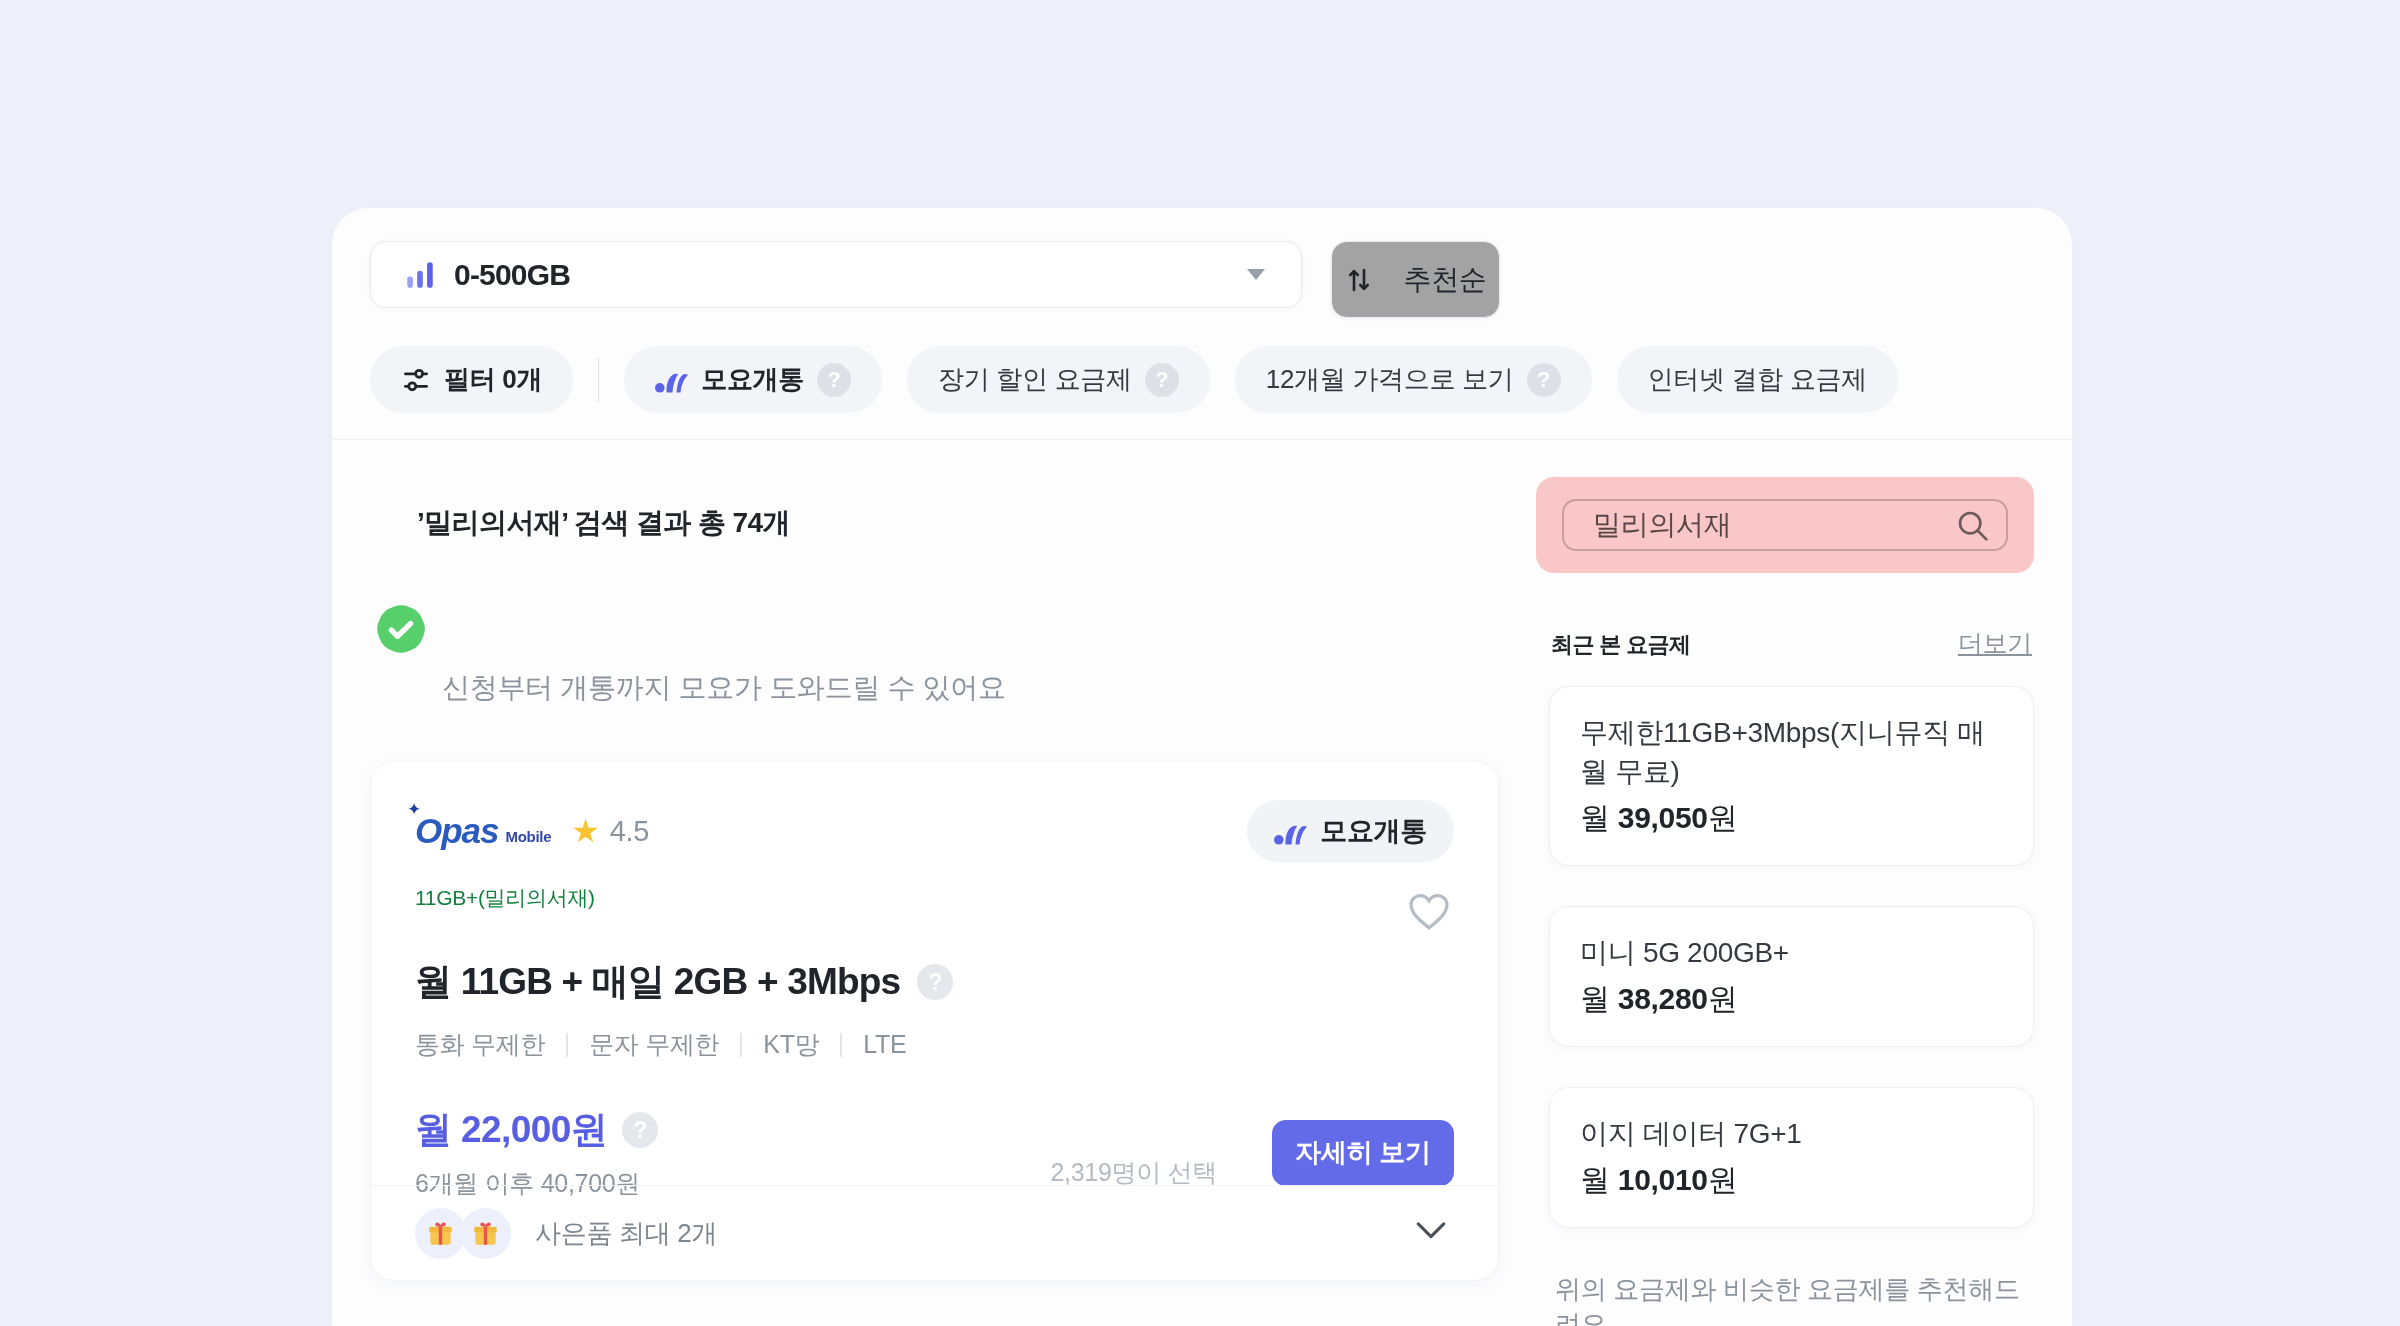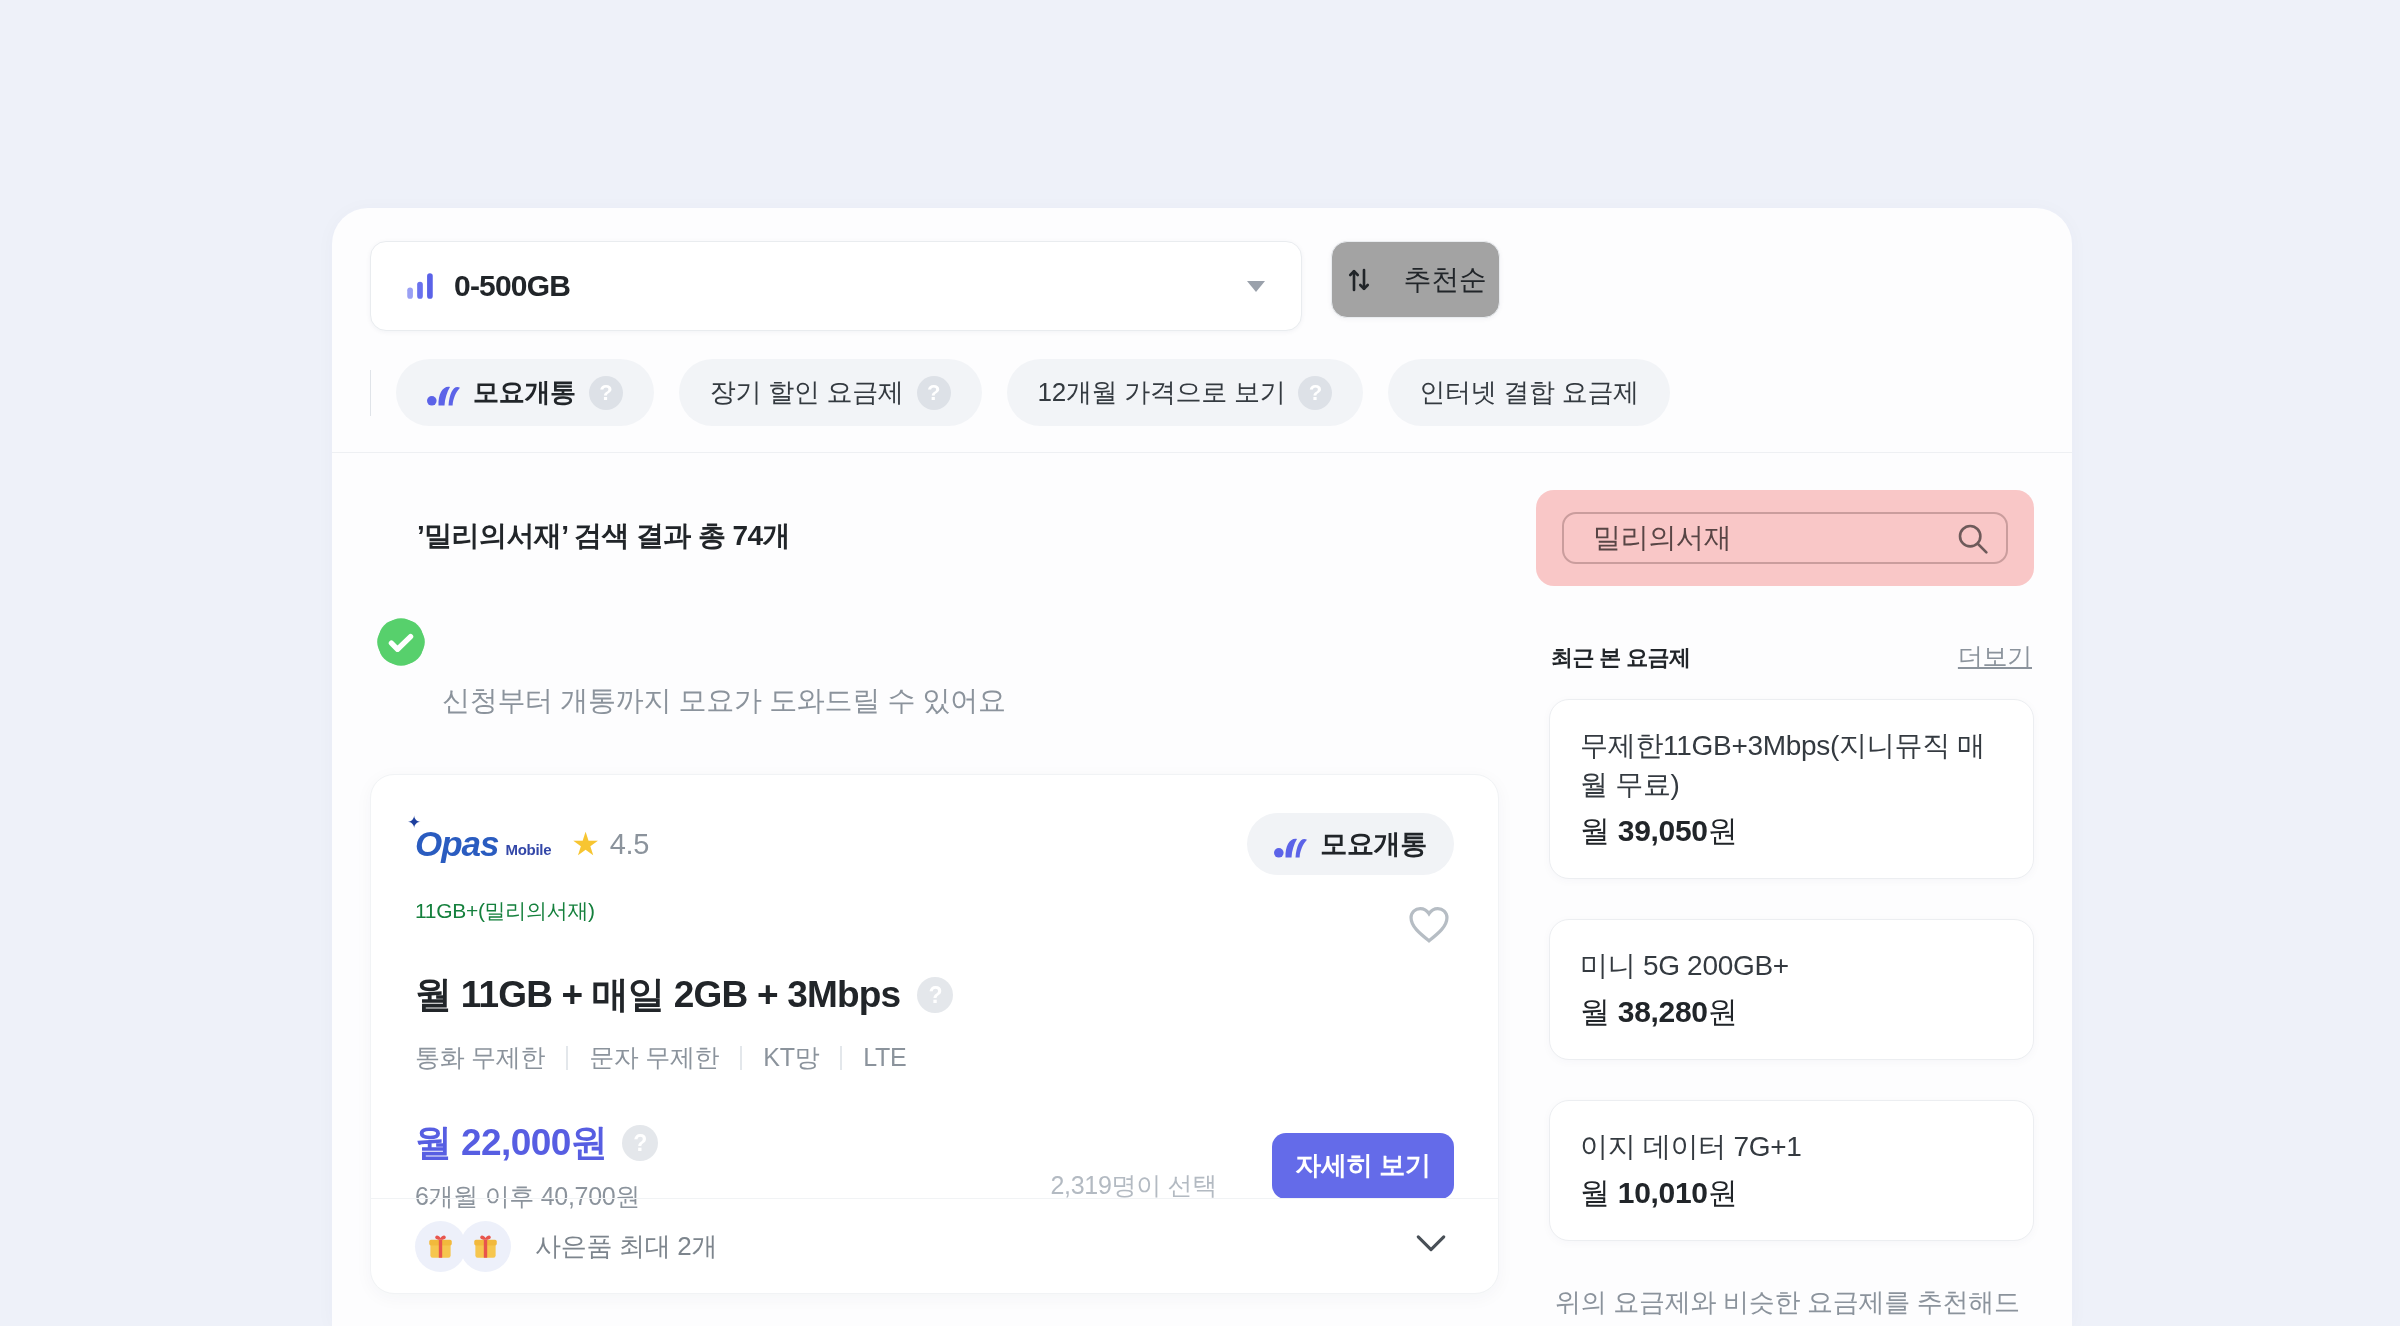--- a/index.html
+++ b/index.html
@@ -17,21 +17,21 @@
     width: 1740px; height: 1118px;
     background: #fdfdfe;
     border-radius: 36px 36px 0 0;
     overflow: hidden;
     box-shadow: 0 2px 20px rgba(30,40,90,.03);
   }
   
   .toolbar { padding: 33px 38px 0; }
   .toolbar-row1 { display: flex; gap: 29px; }
   .select {
-    width: 932px; height: 90px; background: #fff;
+    width: 932px; height: 67px; background: #fff;
     border: 1px solid #e9ecef; border-radius: 16px;
     display: flex; align-items: center; padding: 0 32px;
     box-shadow: 0 1px 5px rgba(20,30,70,.05); cursor: pointer;
   }
   .select-label { font-size: 30px; font-weight: 700; margin-left: 17px; flex: 1; letter-spacing: -0.8px; }
   .caret-down {
     width: 0; height: 0;
     border-left: 9px solid transparent; border-right: 9px solid transparent;
     border-top: 11px solid #9aa1ab; margin-right: 4px;
   }
@@ -170,20 +170,31 @@
               <path d="M5 8l3-3 3 3"></path>
             <path d="M16 4v15"></path>
               <path d="M13 16l3 3 3-3"></path>
           </svg>
         </span>
         <span>추천순</span>
       </div>
     </div>
 
     <div class="chips-row">
+      <div class="chip emph">
+        <span style="display:flex;">
+          <svg width="30" height="30" viewBox="0 0 24 24" fill="none" stroke="#212529" stroke-width="2.2" stroke-linecap="round">
+            <path d="M3.5 7h17"></path>
+              <circle cx="14.5" cy="7" r="2.8" fill="#f2f4f7"></circle>
+            <path d="M3.5 17h17"></path>
+              <circle cx="9" cy="17" r="2.8" fill="#f2f4f7"></circle>
+          </svg>
+        </span>
+        <span>필터 0개</span>
+      </div>
       <div class="chip-divider"></div>
       <div class="chip emph">
         <span style="display:flex;">
           <svg width="33" height="27" viewBox="0 0 33 27" fill="#5c63e8">
             <circle cx="4.8" cy="21.8" r="4.8"></circle>
             <path d="M11.5 26.5 C11 15, 16 6.5, 23 8 C20 13, 17.8 20, 17.5 26.5 Z"></path>
             <path d="M21.5 26.5 C22.5 13.5, 27 5.5, 33 8.8 C29 13, 26 19.5, 25.6 26.5 Z"></path>
           </svg>
         </span>
         <span>모요개통</span>

